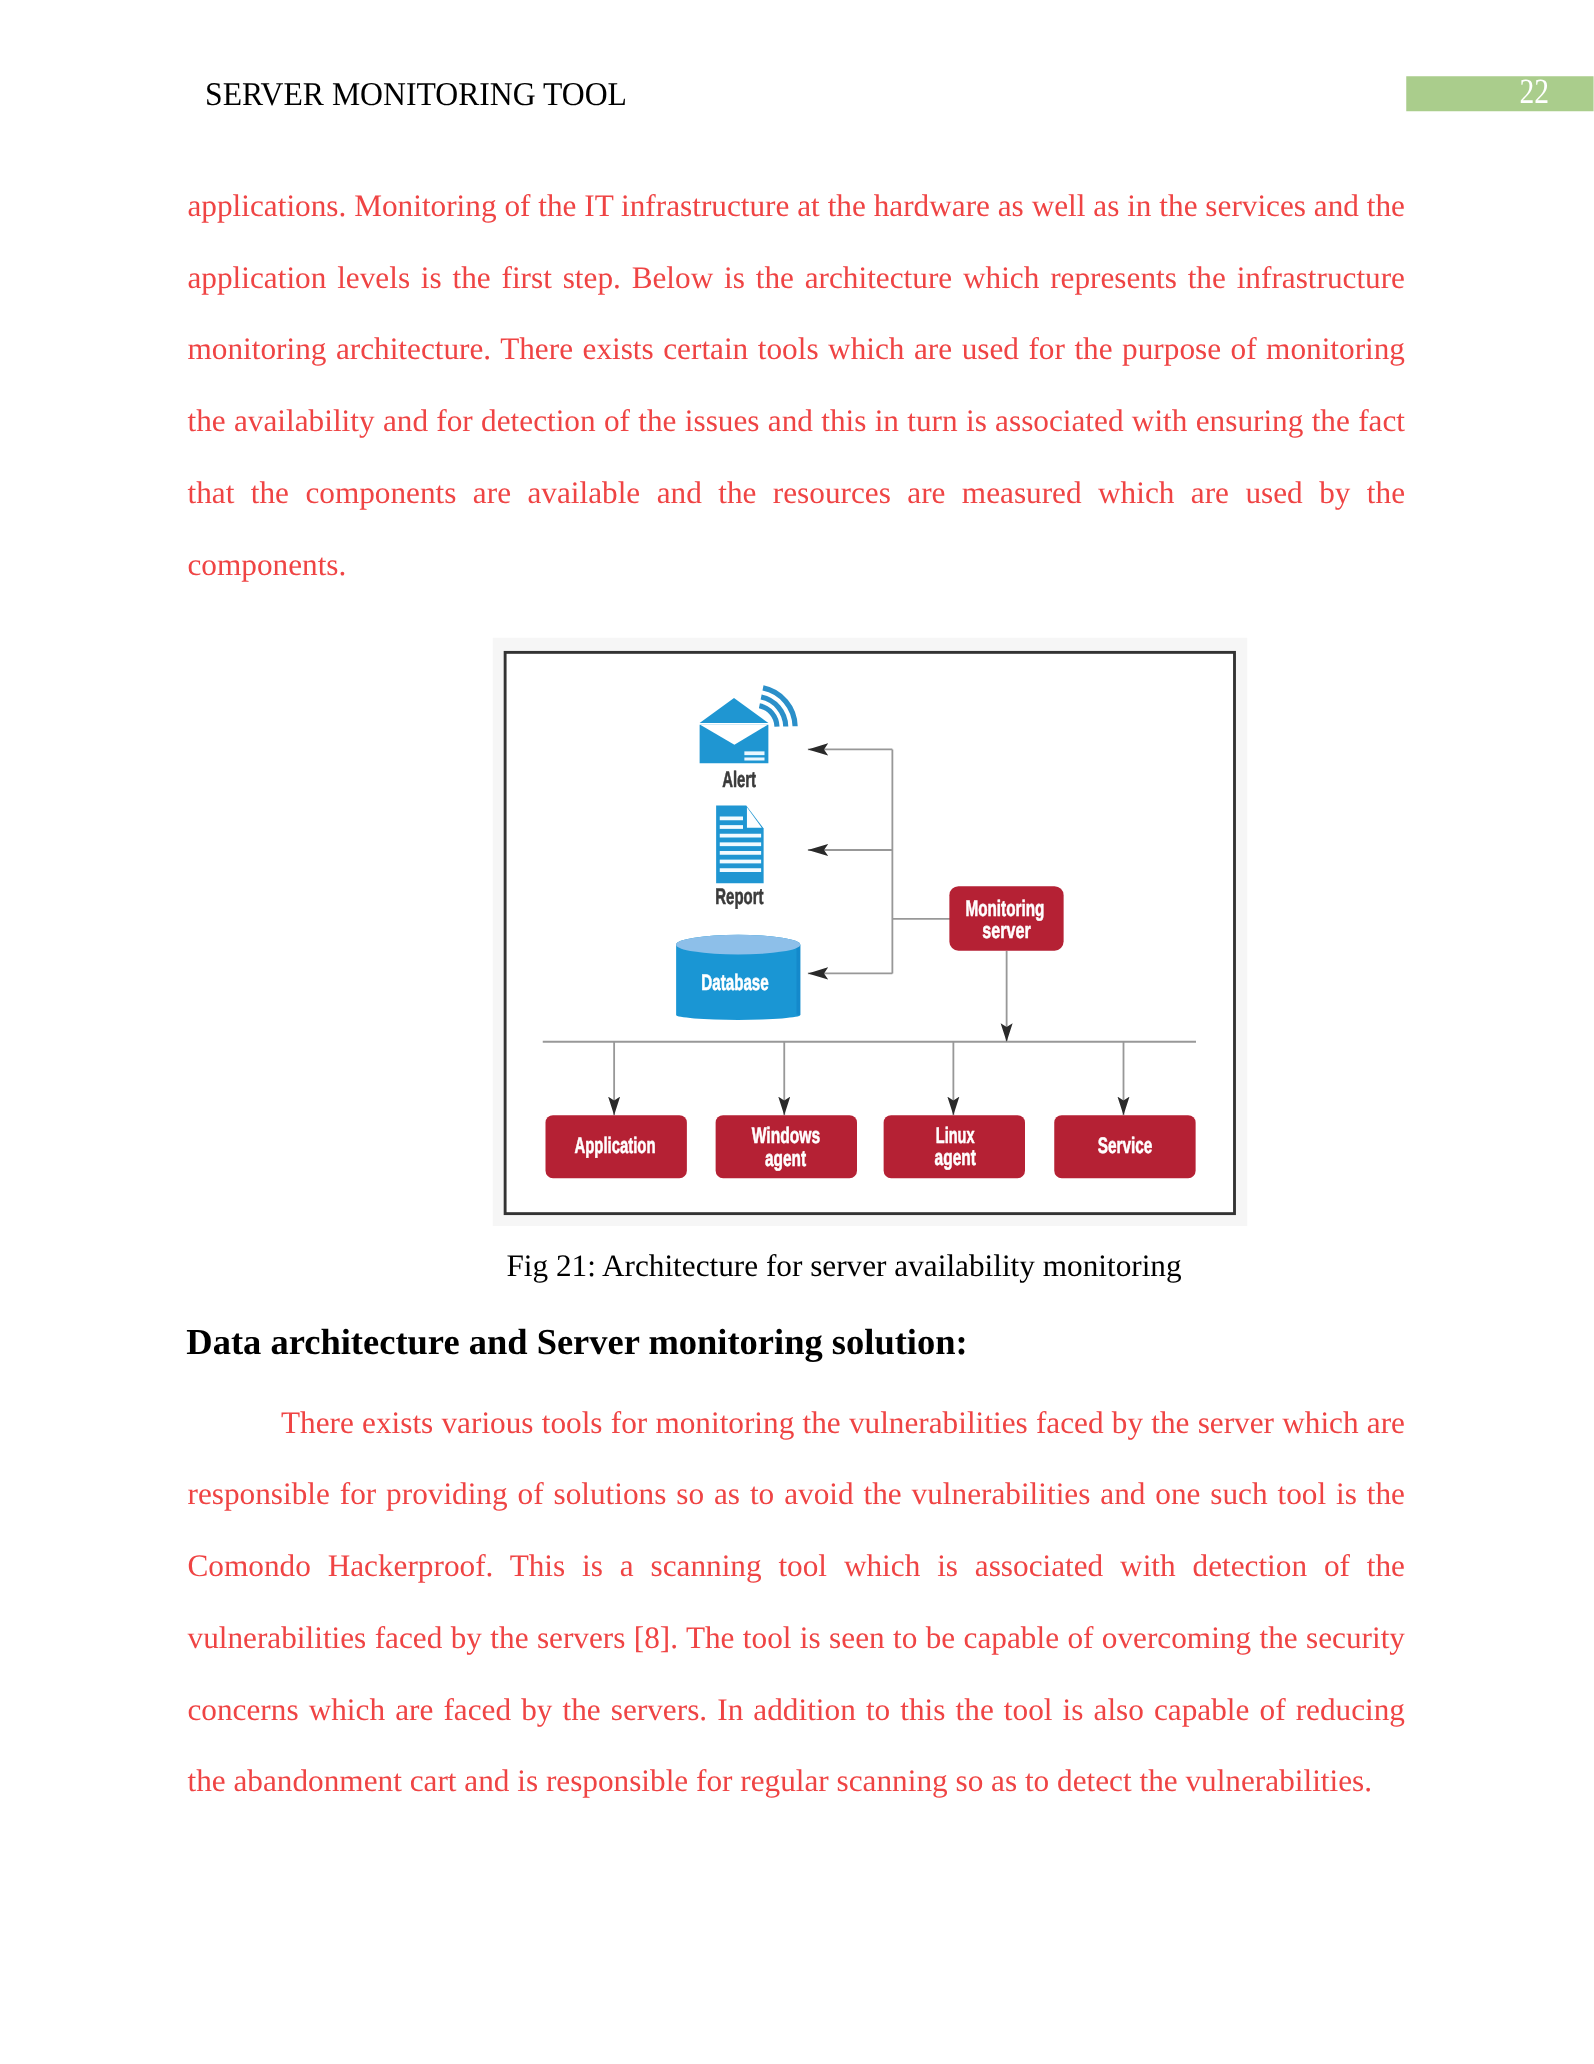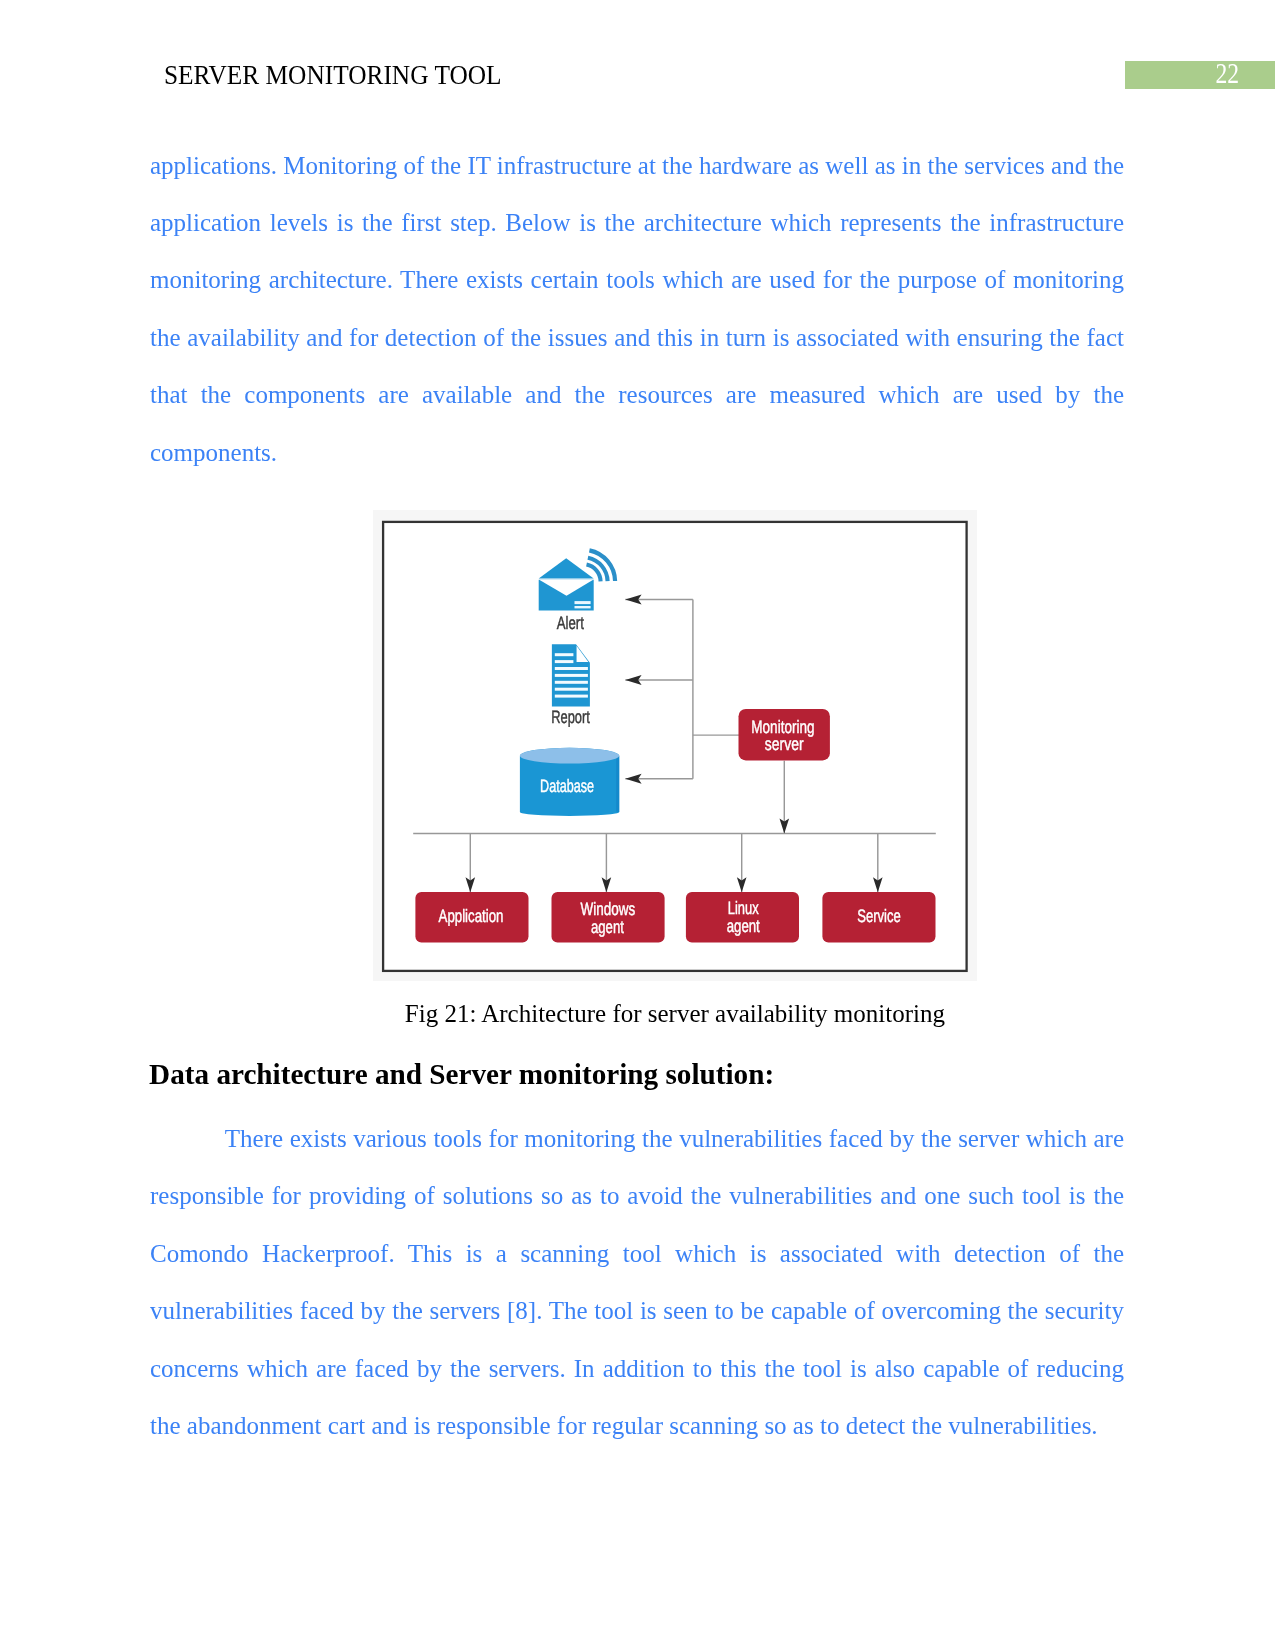--- a/index.html
+++ b/index.html
@@ -26,38 +26,38 @@
   .page-num {
     position:absolute; left:1125px; top:60.5px; width:114.2px; height:28px;
     color:#ffffff; font-size:28.4px; text-align:right; line-height:25.6px;
     transform:scaleX(0.833); transform-origin:100% 0;
   }
 
   
   .ptext {
     position:absolute; left:150px; width:974px;
     font-size:25px; line-height:57.4px;
-    text-align:justify; color:#3b82f6;
+    text-align:justify; color:#ef4444;
   }
   .ptext.p1 { top:136.5px; }
   .ptext.p2 { top:1110px; }
   .indent { display:inline-block; width:74.8px; }
 
   .fig-caption {
     position:absolute; left:404.8px; top:999px; width:540.5px;
-    text-align:left; font-size:25px; color:#000; line-height:29px;
+    text-align:right; font-size:25px; color:#000; line-height:29px;
   }
   .sec-head {
     position:absolute; left:149.1px; top:1057px;
     font-size:29.2px; font-weight:bold; color:#000; line-height:34px;
     white-space:nowrap;
   }
 
   
-  .figure { position:absolute; left:373px; top:510px; width:604px; height:471px; }
+  .figure { position:absolute; left:394px; top:510px; width:604px; height:471px;font-weight:bold; }
   .fig-svg { position:absolute; left:0; top:0; display:block; filter:blur(0.35px); }
   .fig-svg text.dlbl {
     font-family:"Liberation Sans", sans-serif;
     font-size:18px; fill:#3a3a3a;
     stroke:#3a3a3a; stroke-width:0.45px; paint-order:stroke fill;
     text-rendering:geometricPrecision;
   }
   .fig-svg text.lblw { fill:#ffffff; stroke:#ffffff; }
 
 </style>

